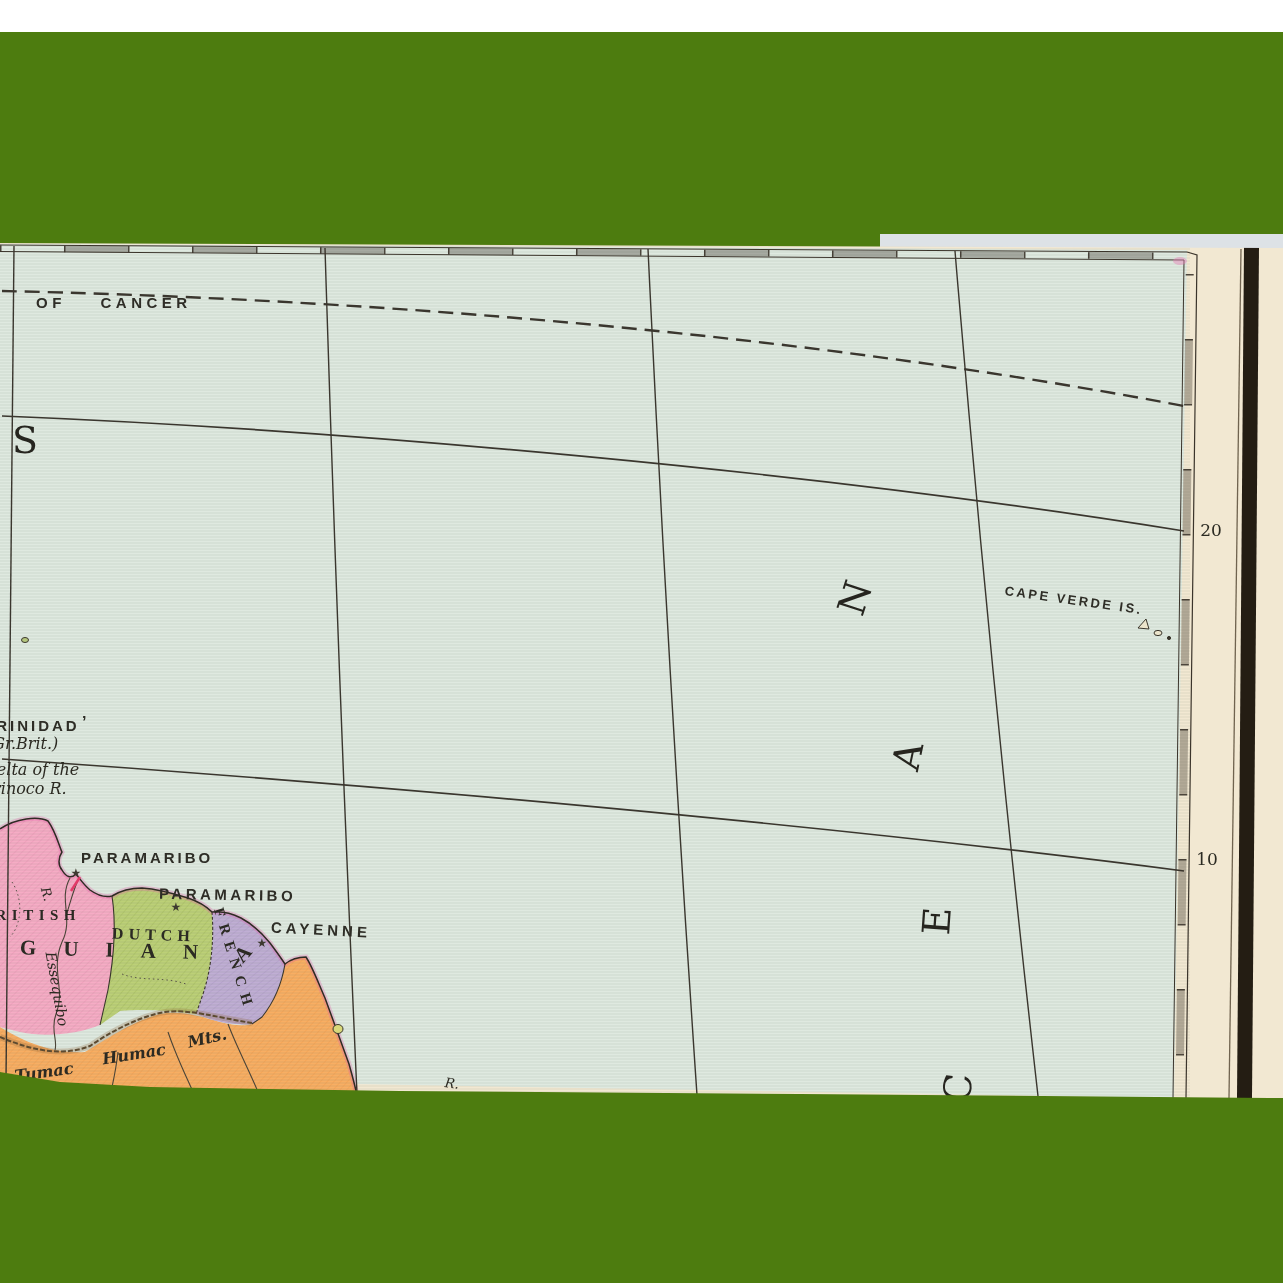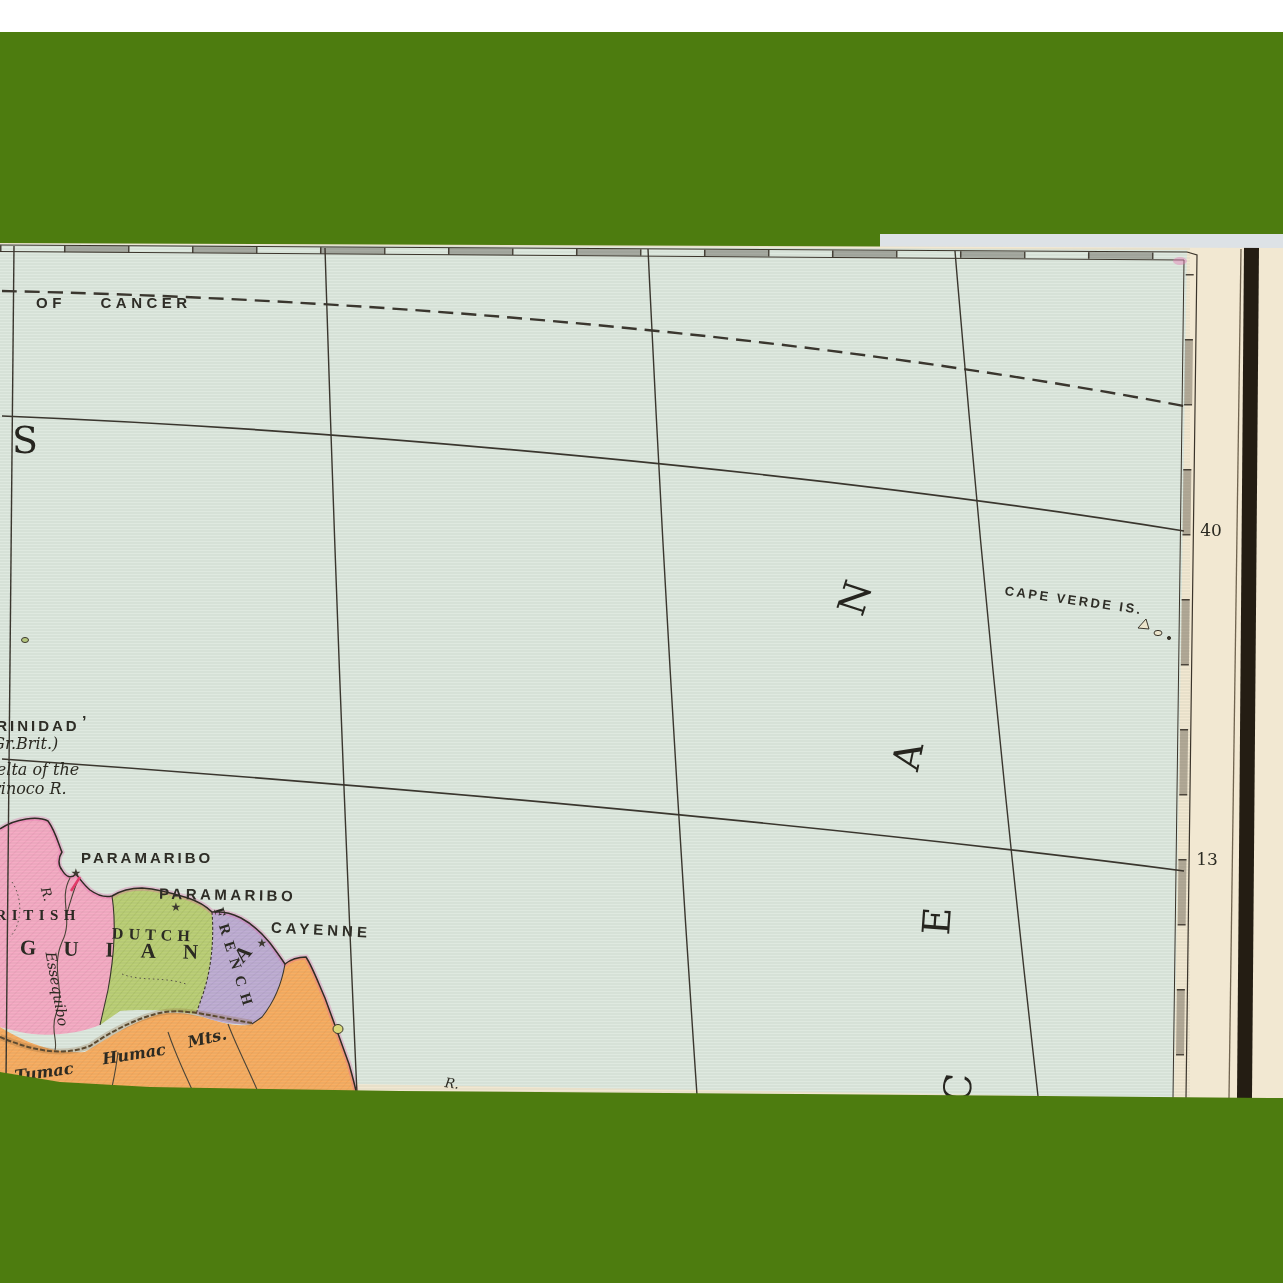--- a/index.html
+++ b/index.html
@@ -133,22 +133,22 @@
 
       <div class="lbl biglet ctr" style="left:25px;top:408px;">S</div>
 
       <div class="lbl city" style="left:1006px;top:551px;font-size:13px;letter-spacing:2.5px;transform:rotate(8deg);transform-origin:left top;">CAPE VERDE IS.</div>
 
       <div class="lbl biglet" style="left:855px;top:566px;transform:translate(-50%,-50%) rotate(-72deg);">N</div>
       <div class="lbl biglet" style="left:908px;top:724px;transform:translate(-50%,-50%) rotate(-78deg);">A</div>
       <div class="lbl biglet" style="left:937px;top:889px;transform:translate(-50%,-50%) rotate(-86deg);">E</div>
       <div class="lbl biglet" style="left:958px;top:1056px;transform:translate(-50%,-50%) rotate(-85deg);">C</div>
 
-      <div class="lbl num" style="left:1211px;top:498px;transform:translate(-50%,-50%);">40</div>
-      <div class="lbl num" style="left:1207px;top:827px;transform:translate(-50%,-50%);">13</div>
+      <div class="lbl num" style="left:1211px;top:498px;transform:translate(-50%,-50%);">20</div>
+      <div class="lbl num" style="left:1207px;top:827px;transform:translate(-50%,-50%);">10</div>
 
       <div class="lbl city" style="left:-16px;top:685px;">TRINIDAD</div>
       <div class="lbl city" style="left:82px;top:682px;font-size:16px;">’</div>
       <div class="lbl ital" style="left:-14px;top:702px;">(Gr.Brit.)</div>
       <div class="lbl ital" style="left:-16px;top:728px;">Delta of the</div>
       <div class="lbl ital" style="left:-20px;top:747px;">Orinoco R.</div>
 
       <div class="lbl city" style="left:81px;top:817px;">PARAMARIBO</div>
       <div class="lbl star" style="left:76px;top:841px;transform:translate(-50%,-50%);">★</div>
       <div class="lbl city" style="left:159px;top:854px;letter-spacing:3.5px;transform:rotate(1deg);">PARAMARIBO</div>

